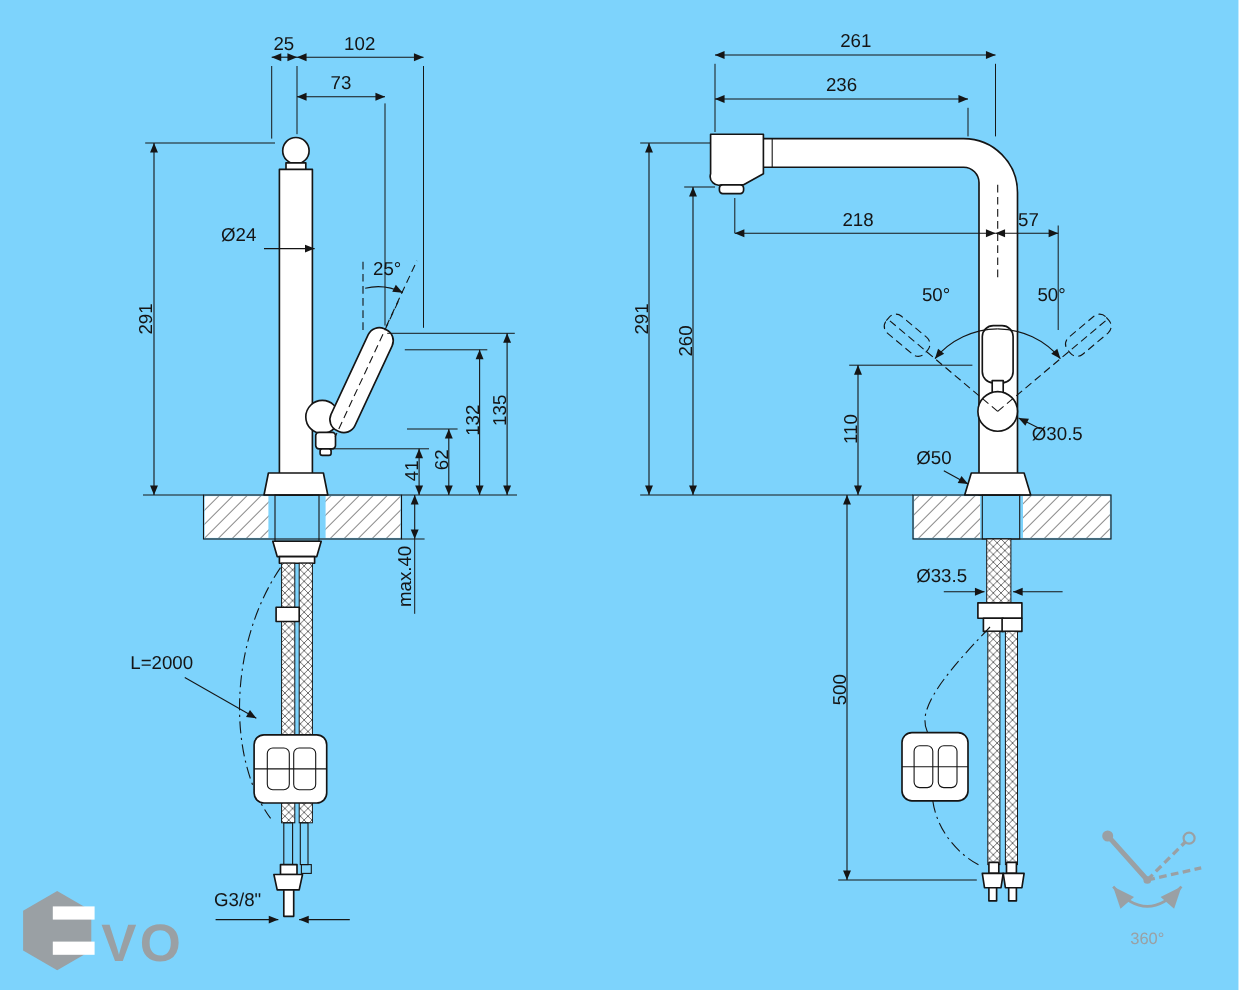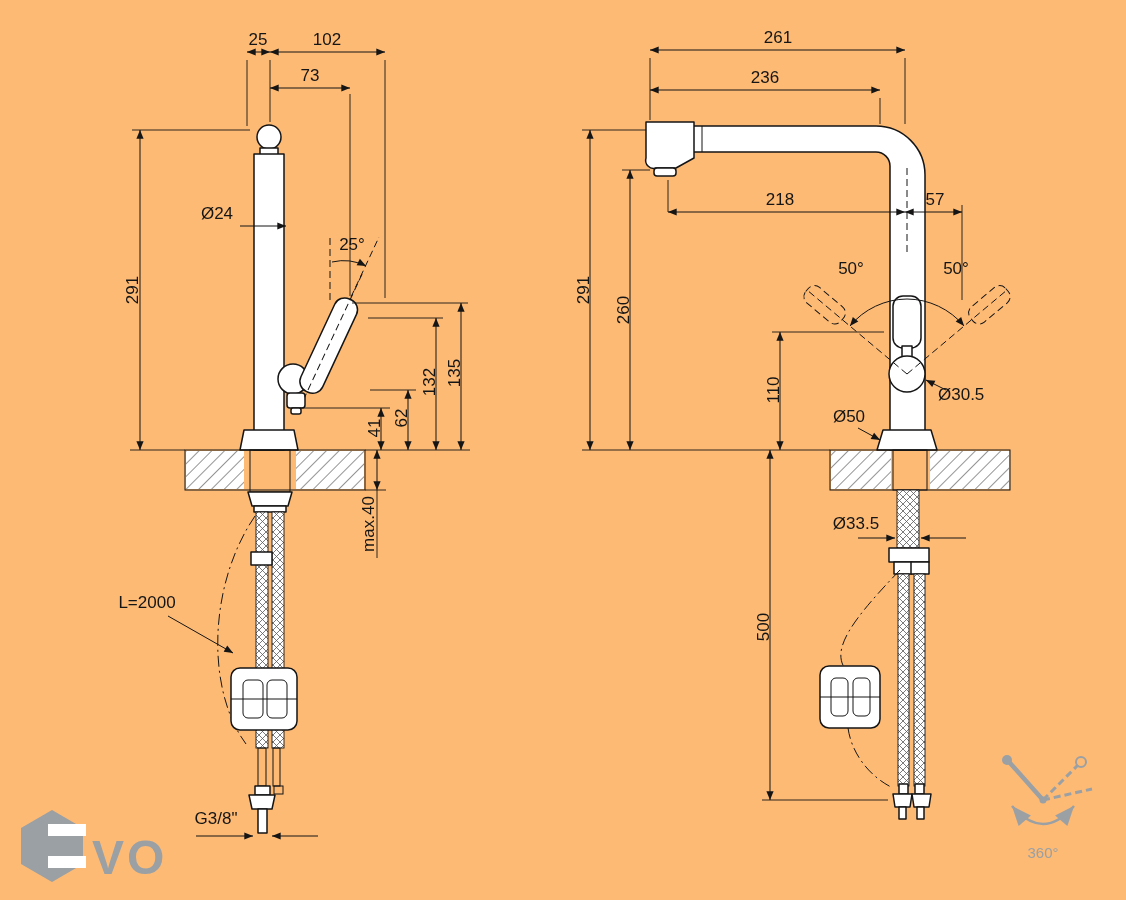--- a/index.html
+++ b/index.html
@@ -1,16 +1,16 @@
 <!DOCTYPE html>
 <html><head>
 <meta charset="utf-8">
 <style>
   html,body{margin:0;padding:0;background:#ffffff}
-  .stage{width:1126px;height:900px;position:relative;background:#fdba74;overflow:hidden}
+  .stage{width:1126px;height:900px;position:relative;background:#7dd3fc;overflow:hidden}
   svg{display:block}
   text{font-family:"Liberation Sans",sans-serif;font-size:17px;fill:#151515}
   .outl{fill:#ffffff;stroke:#151515;stroke-width:1.5;stroke-linejoin:round}
   .thin{fill:none;stroke:#151515;stroke-width:1}
   .ext{fill:none;stroke:#151515;stroke-width:0.9}
   .dash{stroke-dasharray:7 4}
   .dashdot{stroke-dasharray:11 4 2 4}
   .xh{fill:url(#xhatch);stroke:#151515;stroke-width:0.9}
   .hatchf{fill:url(#hatch);stroke:none}
   .gray{stroke:#9aa0a4;fill:none}

